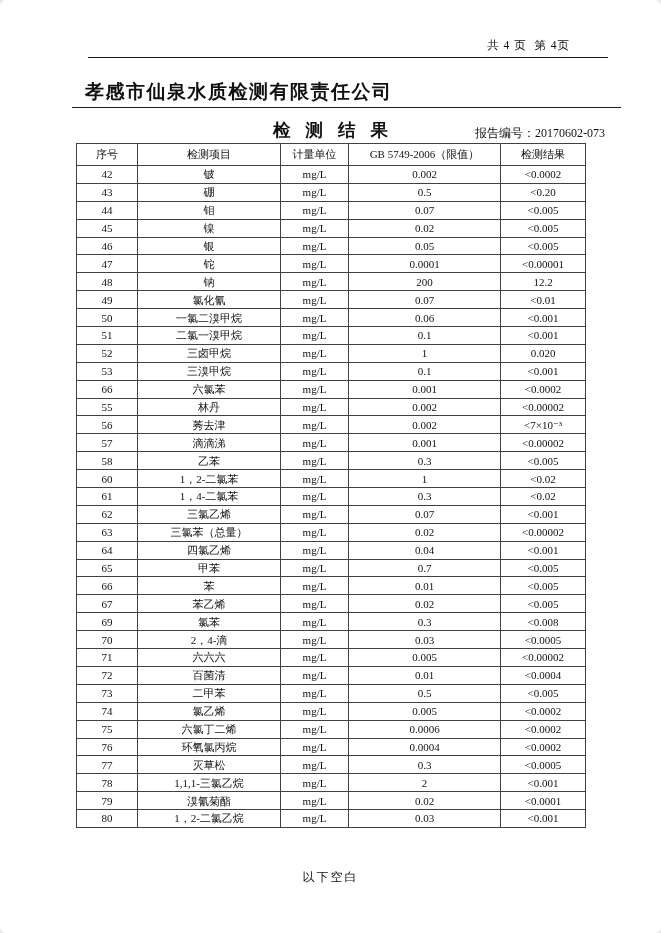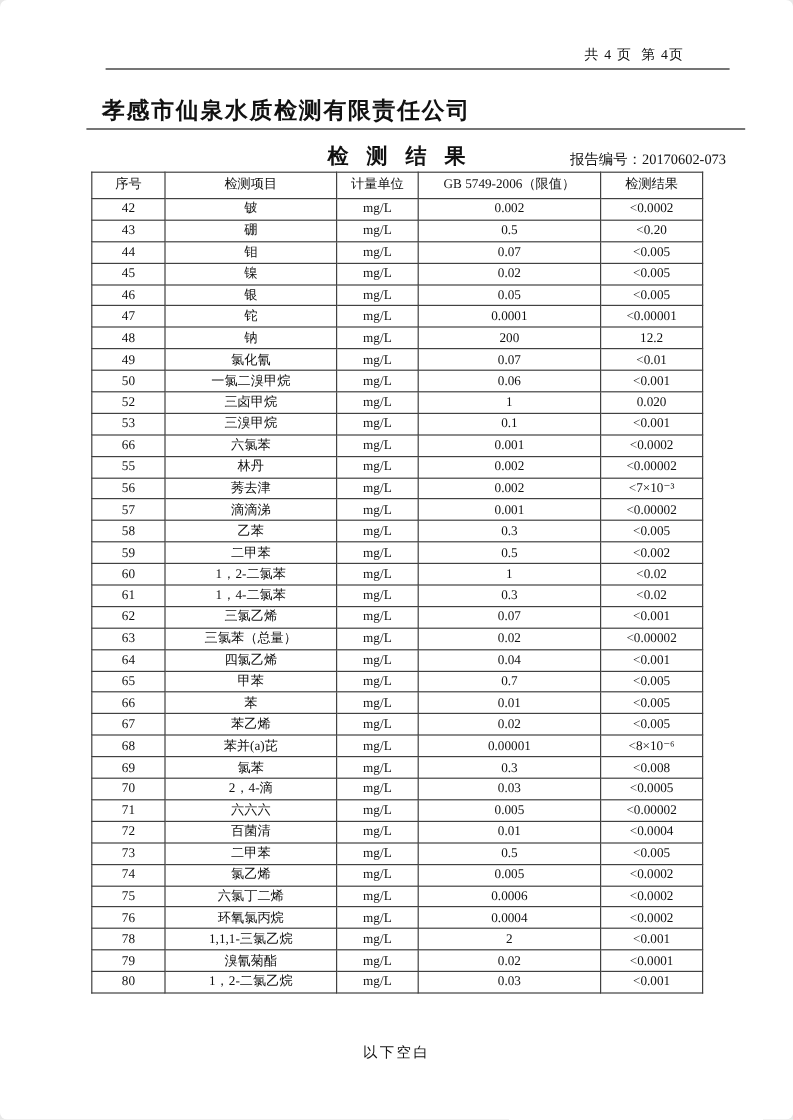--- a/index.html
+++ b/index.html
@@ -150,20 +150,27 @@
           <td>&lt;0.01</td>
         </tr>
         <tr>
           <td>50</td>
           <td>一氯二溴甲烷</td>
           <td>mg/L</td>
           <td>0.06</td>
           <td>&lt;0.001</td>
         </tr>
         <tr>
+          <td>51</td>
+          <td>二氯一溴甲烷</td>
+          <td>mg/L</td>
+          <td>0.1</td>
+          <td>&lt;0.001</td>
+        </tr>
+        <tr>
           <td>52</td>
           <td>三卤甲烷</td>
           <td>mg/L</td>
           <td>1</td>
           <td>0.020</td>
         </tr>
         <tr>
           <td>53</td>
           <td>三溴甲烷</td>
           <td>mg/L</td>
@@ -199,27 +206,20 @@
           <td>&lt;0.00002</td>
         </tr>
         <tr>
           <td>58</td>
           <td>乙苯</td>
           <td>mg/L</td>
           <td>0.3</td>
           <td>&lt;0.005</td>
         </tr>
         <tr>
-          <td>59</td>
-          <td>二甲苯</td>
-          <td>mg/L</td>
-          <td>0.5</td>
-          <td>&lt;0.002</td>
-        </tr>
-        <tr>
           <td>60</td>
           <td>1，2-二氯苯</td>
           <td>mg/L</td>
           <td>1</td>
           <td>&lt;0.02</td>
         </tr>
         <tr>
           <td>61</td>
           <td>1，4-二氯苯</td>
           <td>mg/L</td>
@@ -262,27 +262,20 @@
           <td>&lt;0.005</td>
         </tr>
         <tr>
           <td>67</td>
           <td>苯乙烯</td>
           <td>mg/L</td>
           <td>0.02</td>
           <td>&lt;0.005</td>
         </tr>
         <tr>
-          <td>68</td>
-          <td>苯并(a)芘</td>
-          <td>mg/L</td>
-          <td>0.00001</td>
-          <td>&lt;8×10⁻⁶</td>
-        </tr>
-        <tr>
           <td>69</td>
           <td>氯苯</td>
           <td>mg/L</td>
           <td>0.3</td>
           <td>&lt;0.008</td>
         </tr>
         <tr>
           <td>70</td>
           <td>2，4-滴</td>
           <td>mg/L</td>
@@ -325,20 +318,27 @@
           <td>&lt;0.0002</td>
         </tr>
         <tr>
           <td>76</td>
           <td>环氧氯丙烷</td>
           <td>mg/L</td>
           <td>0.0004</td>
           <td>&lt;0.0002</td>
         </tr>
         <tr>
+          <td>77</td>
+          <td>灭草松</td>
+          <td>mg/L</td>
+          <td>0.3</td>
+          <td>&lt;0.0005</td>
+        </tr>
+        <tr>
           <td>78</td>
           <td>1,1,1-三氯乙烷</td>
           <td>mg/L</td>
           <td>2</td>
           <td>&lt;0.001</td>
         </tr>
         <tr>
           <td>79</td>
           <td>溴氰菊酯</td>
           <td>mg/L</td>

